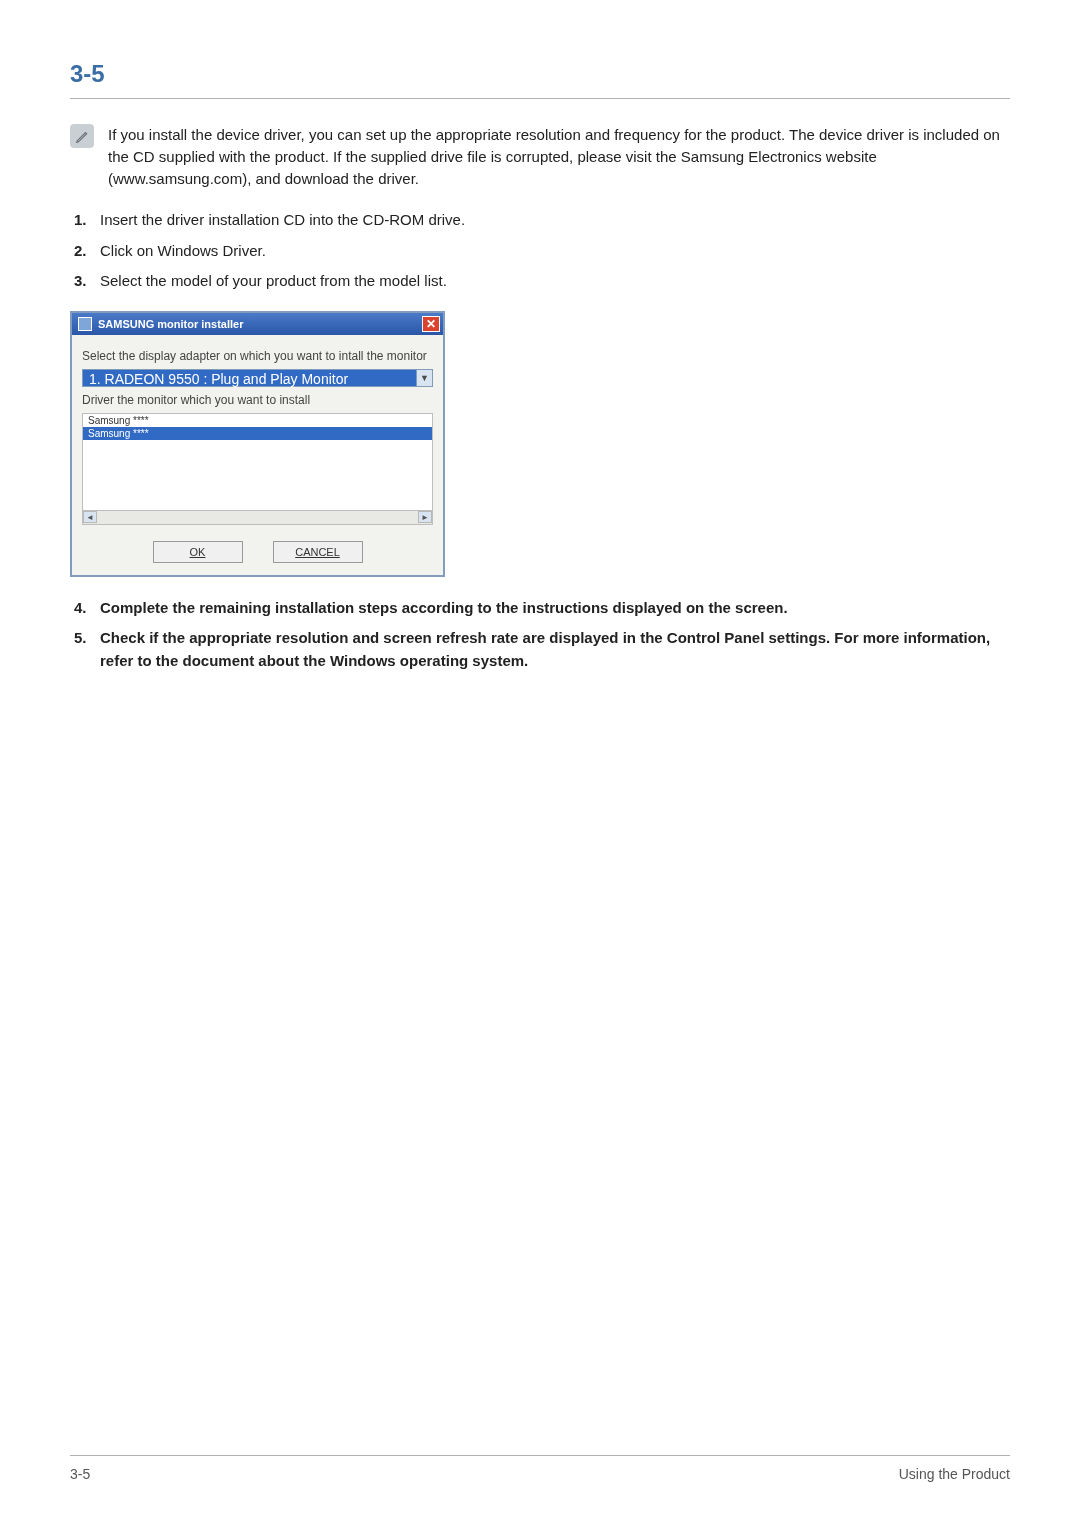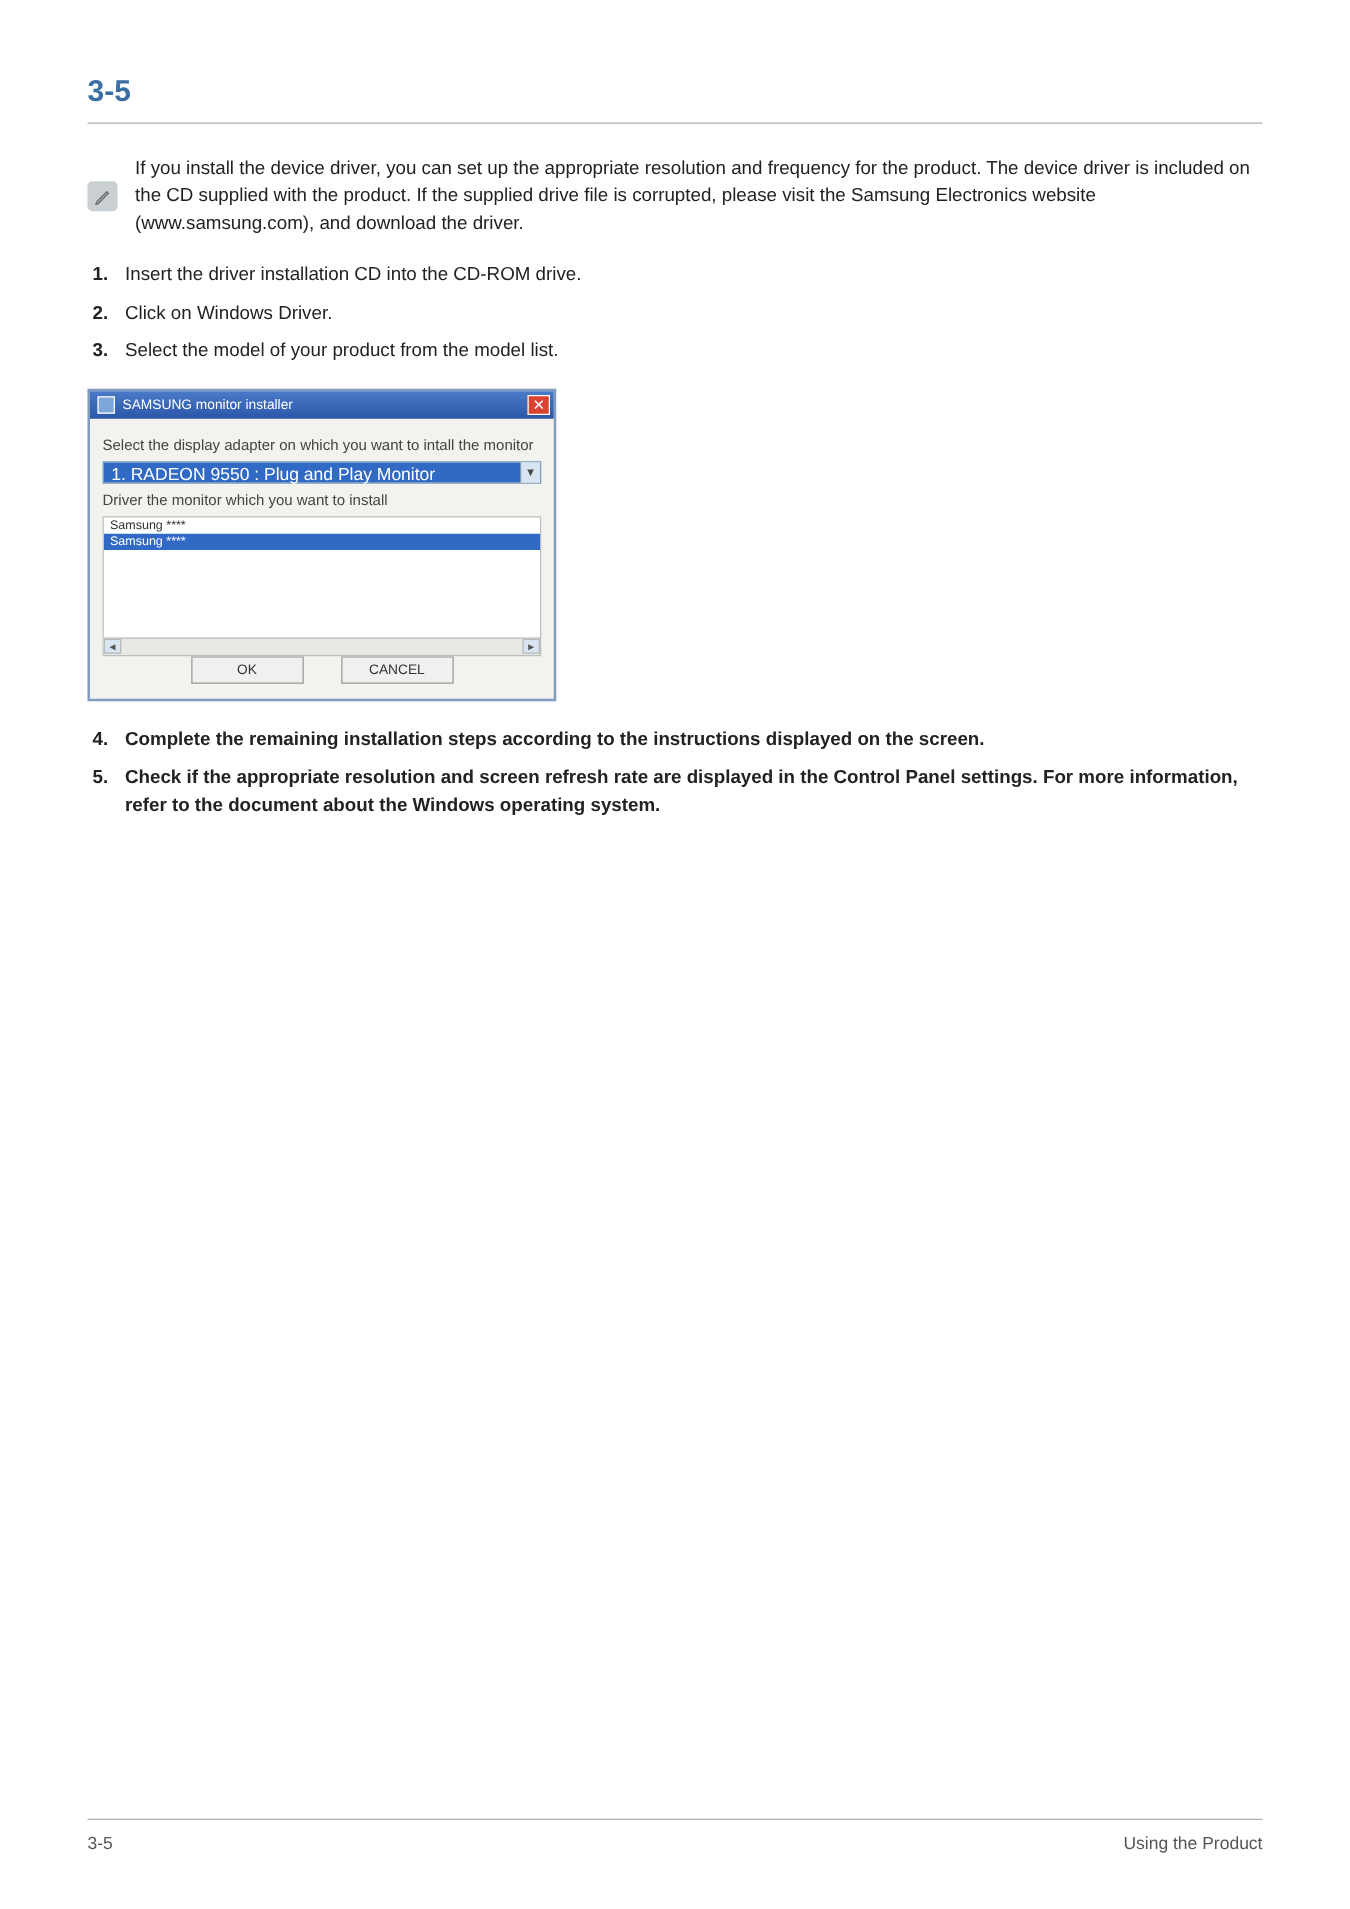--- a/index.html
+++ b/index.html
@@ -20,21 +20,21 @@
     gap: 22px;
     color: #3a6ea5;
     font-weight: bold;
     font-size: 24px;
     padding-bottom: 10px;
     border-bottom: 1px solid #b0b0b0;
     margin-bottom: 25px;
   }
   .note-block {
     display: flex;
-    align-items: center;
+    align-items: flex-start;
     gap: 14px;
     margin-bottom: 20px;
   }
   .note-icon {
     width: 24px;
     height: 24px;
     background: #c9cfd3;
     border-radius: 4px;
     display: flex;
     align-items: center;
@@ -79,21 +79,21 @@
     background: #f2f2ee;
   }
   .titlebar {
     background: linear-gradient(#4a7ac8, #2b56a8);
     color: #fff;
     height: 22px;
     display: flex;
     align-items: center;
     justify-content: space-between;
     padding: 0 3px 0 6px;
-    font-weight: normal;
+    font-weight: bold;
   }
   .titlebar-left { display:flex; align-items:center; gap:6px; }
   .app-icon {
     width: 14px; height: 14px; background:#7fa6d9; border:1px solid #fff;
   }
   .close-btn {
     width: 18px; height: 16px;
     background: #d94330;
     border: 1px solid #fff;
     color: #fff;
@@ -132,21 +132,22 @@
     display:flex; justify-content:space-between; align-items:center;
   }
   .hscroll .arrow {
     width:14px; height:12px; background:#d8e4f2;
     border:1px solid #b8b8b4; font-size:8px; color:#555;
     display:flex; align-items:center; justify-content:center;
     cursor:pointer;
   }
   .button-row {
     display:flex; justify-content:center; gap:30px;
-    margin-top:0;
+    margin-top:16px;
+    text-decoration:underline;
   }
   .winbutton {
     width:90px; height:22px; font-size:11px;
     border:1px solid #999; background:#f0f0f0;
     display:flex; align-items:center; justify-content:center;
     cursor:pointer;
   }
 
   .footer {
     position:absolute; bottom:45px; left:70px; right:70px;

